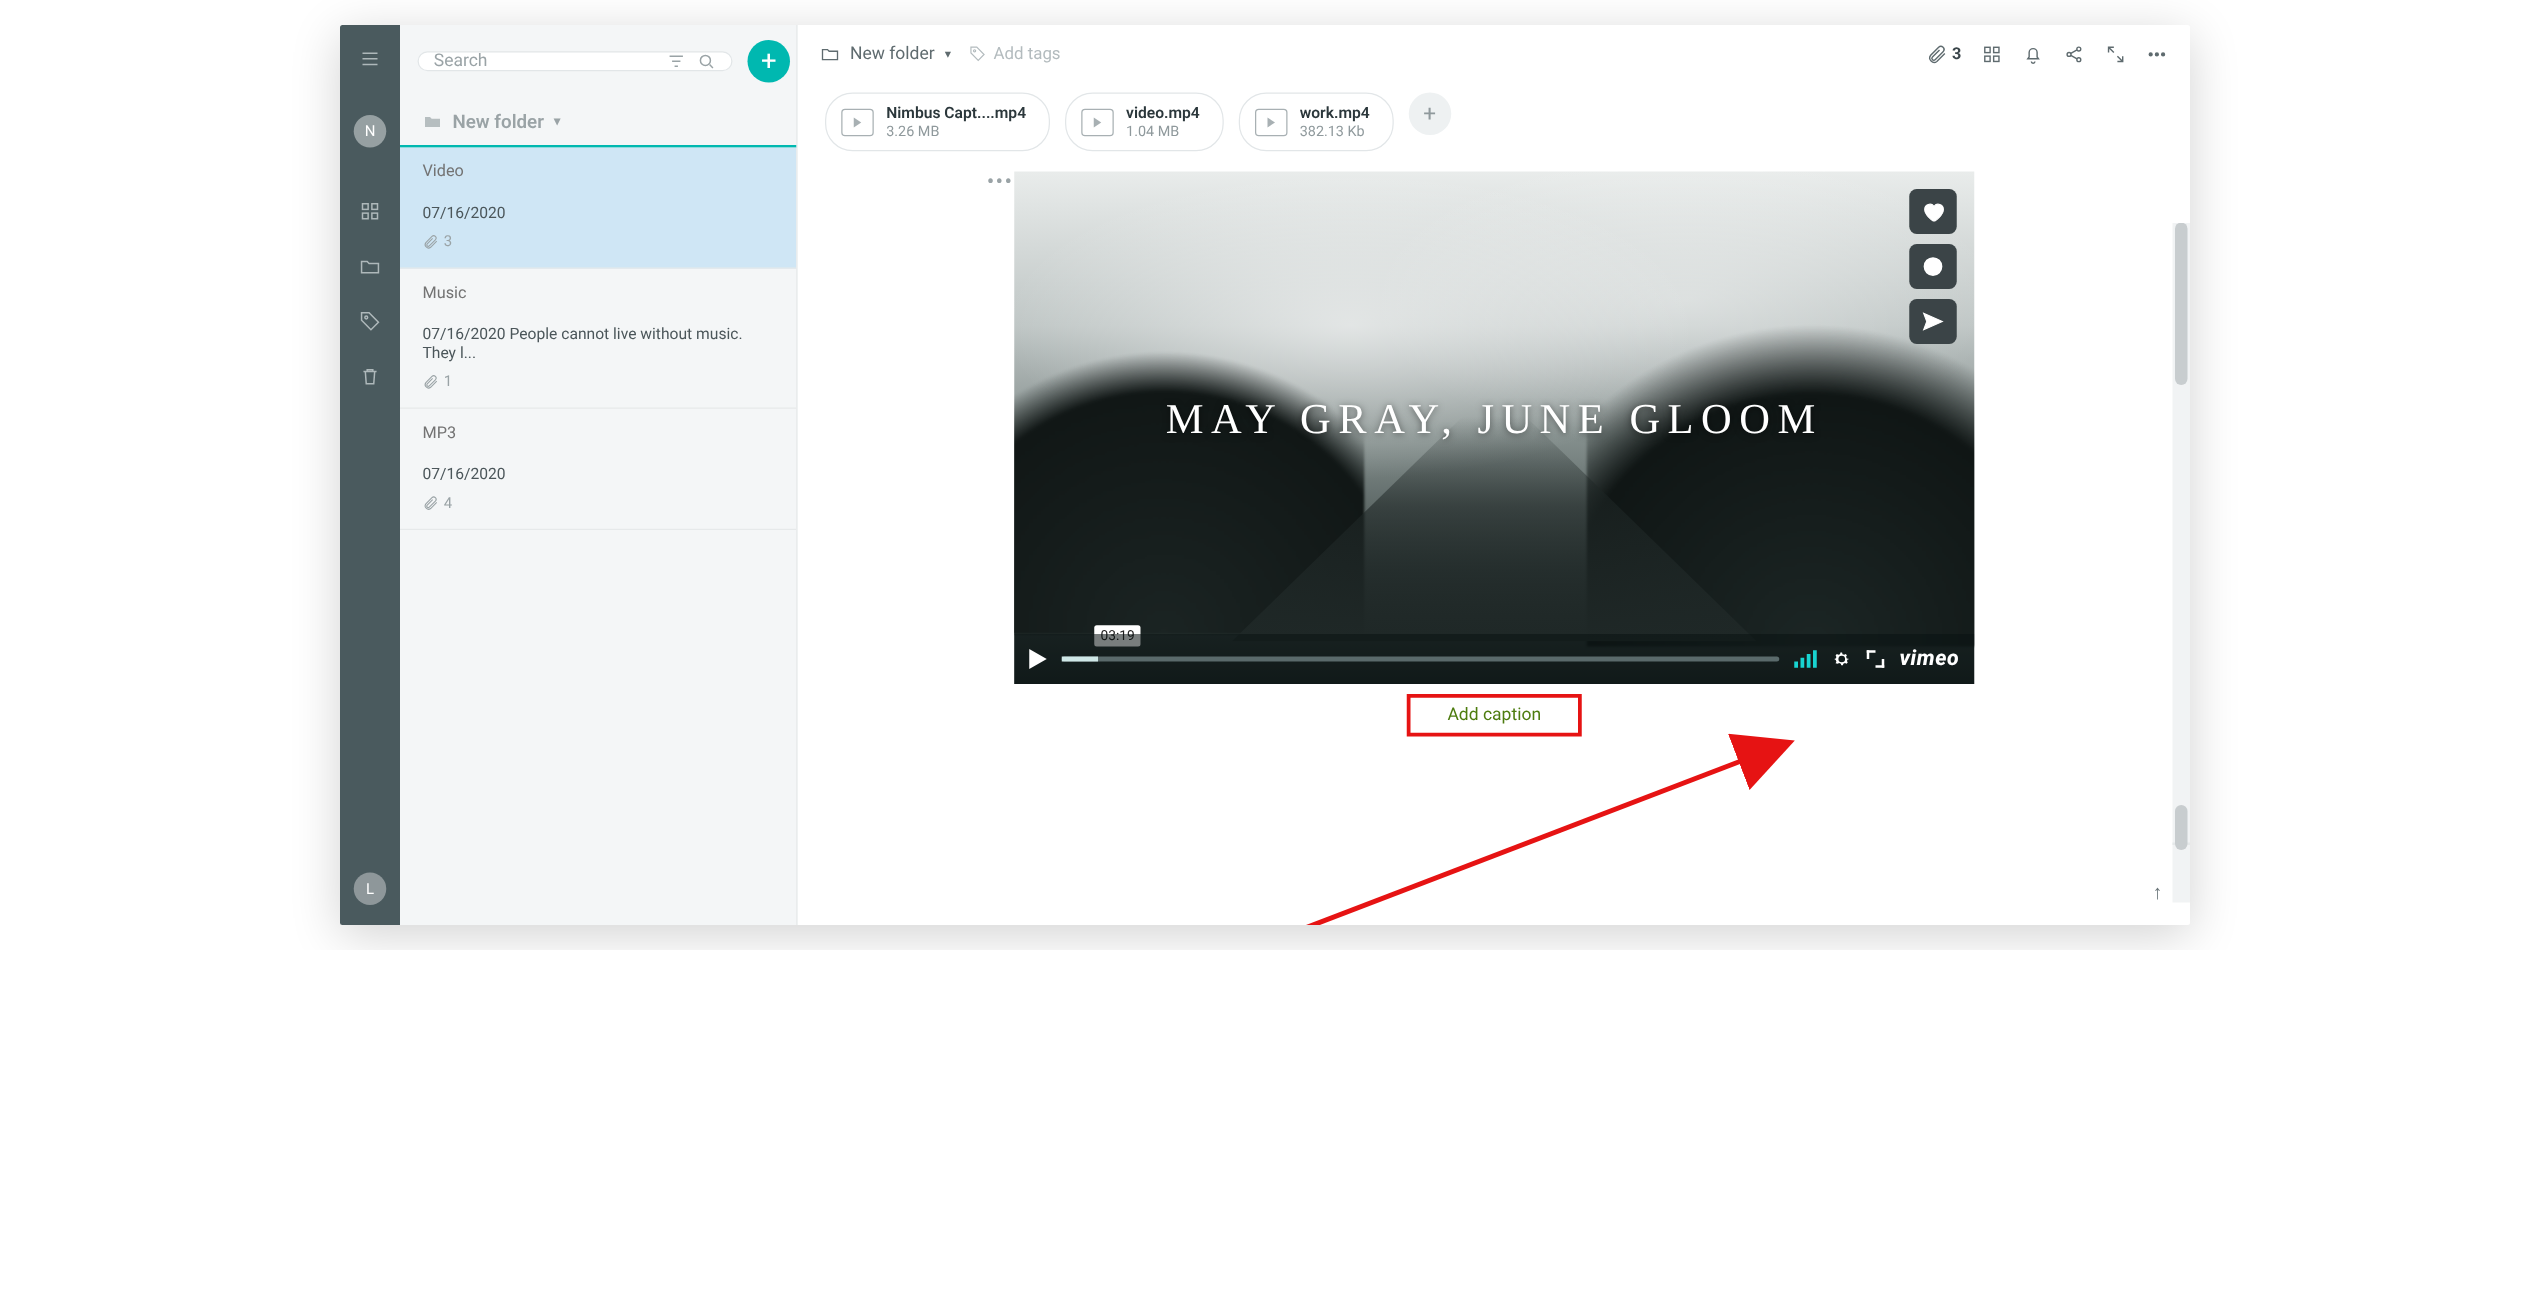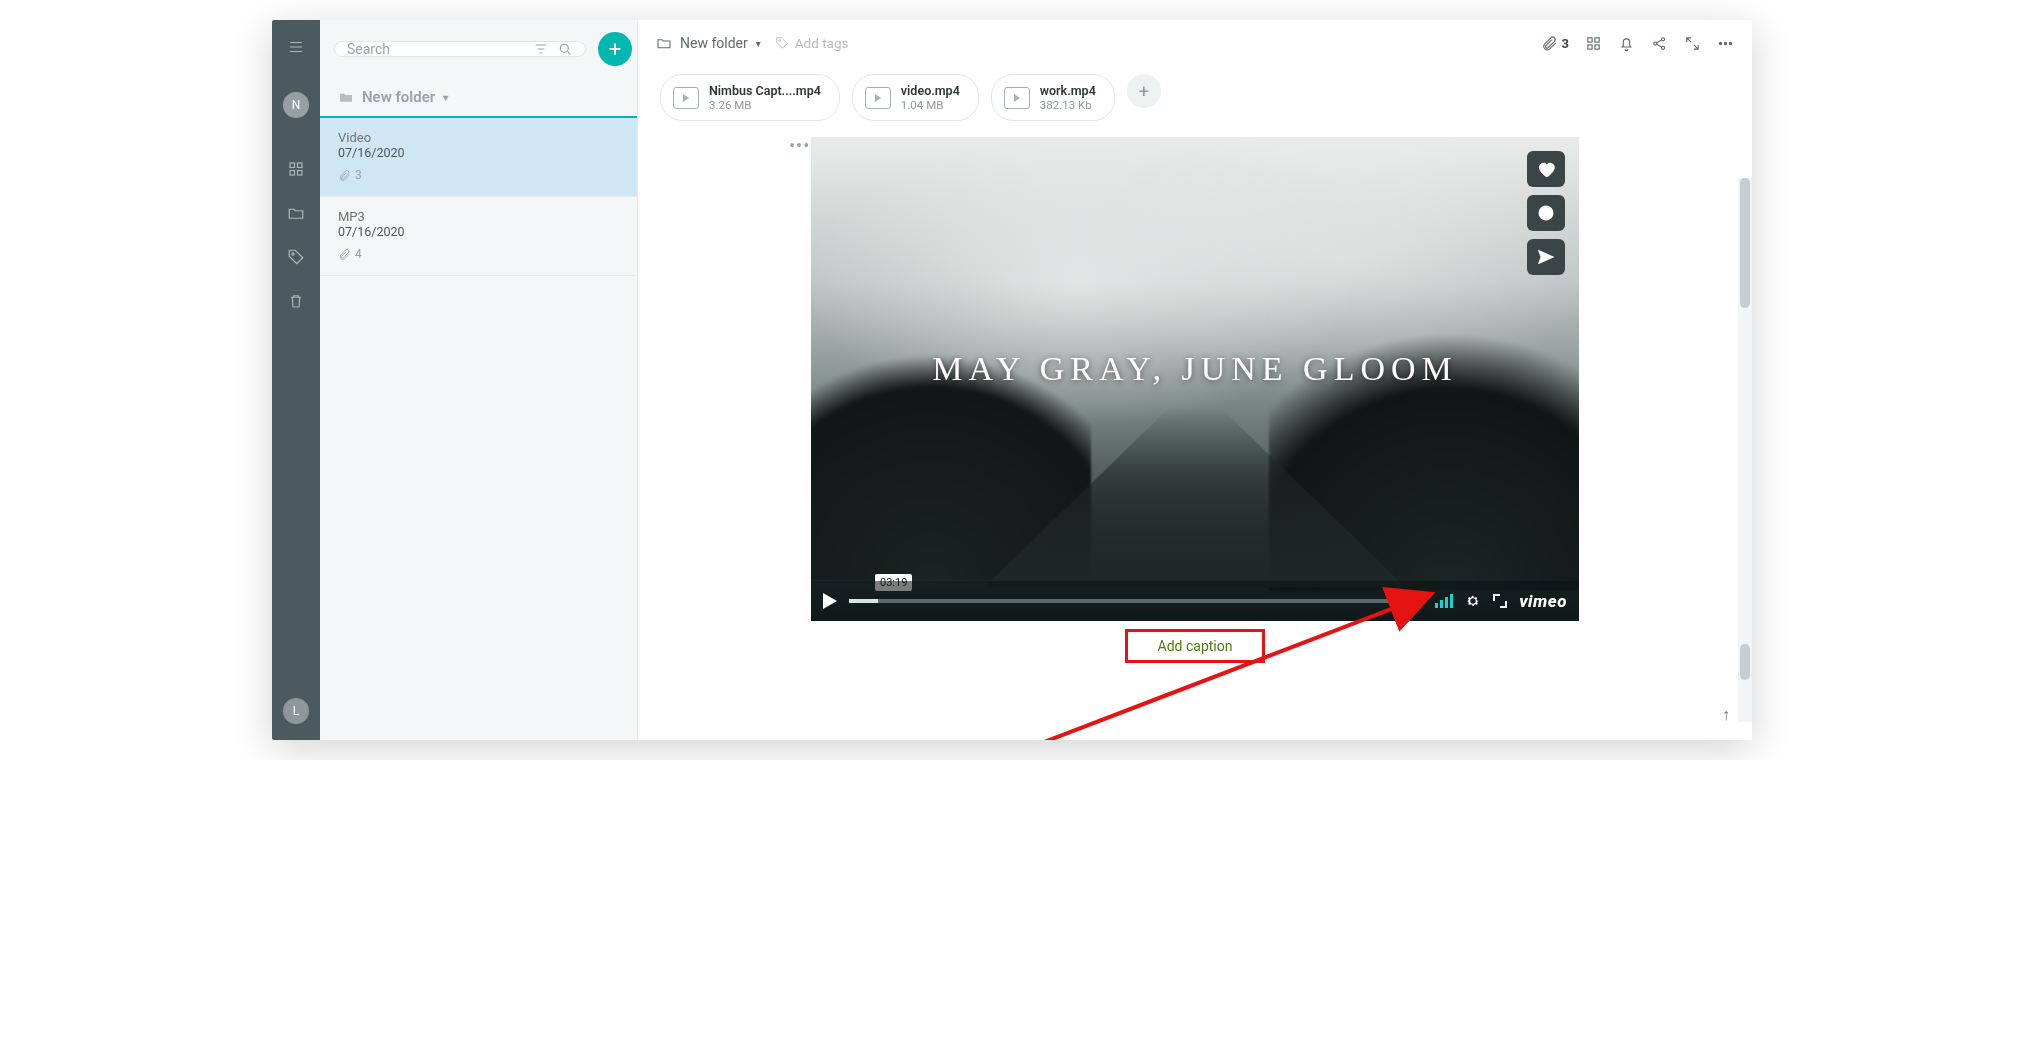--- a/index.html
+++ b/index.html
@@ -17,21 +17,21 @@
   .search input{border:none;outline:none;flex:1;font-size:14px;color:#333;background:transparent}
   .search input::placeholder{color:#9aa3a6}
   .search svg{width:16px;height:16px;stroke:#9aa3a6;stroke-width:1.8;fill:none}
   .add-btn{width:34px;height:34px;border-radius:50%;background:#00b8b0;display:flex;align-items:center;justify-content:center;color:#fff;font-size:22px;cursor:pointer;flex-shrink:0}
   .folder-head{display:flex;align-items:center;gap:8px;padding:12px 18px 10px;color:#9aa3a6;font-weight:600;font-size:15px;border-bottom:2px solid #00b8b0}
   .folder-head svg{width:16px;height:16px;fill:#b6bec0}
   .note-list{flex:1;overflow:auto}
   .note{padding:12px 18px 14px;border-bottom:1px solid #e6e9ea;cursor:pointer}
   .note.active{background:#cfe6f5}
   .note .title{font-weight:400;font-size:13px;color:#737373}
-  .note .date{font-size:12.5px;color:#4b565a;margin-top:0}
+  .note .date{font-size:12.5px;color:#4b565a;margin-top:18px}
   .note .att{display:flex;align-items:center;gap:4px;font-size:12px;color:#9aa3a6;margin-top:8px}
   .note .att svg{width:13px;height:13px;stroke:#9aa3a6;fill:none;stroke-width:1.6}
   
   .main{flex:1;display:flex;flex-direction:column;min-width:0;position:relative}
   .topbar{height:46px;display:flex;align-items:center;padding:0 18px;gap:14px;color:#5f6b6f}
   .topbar .crumb{display:flex;align-items:center;gap:8px;font-size:14px;cursor:pointer}
   .topbar .crumb svg{width:16px;height:16px;fill:none;stroke:#5f6b6f;stroke-width:1.6}
   .topbar .tags{color:#b3bbbe;font-size:13.5px;display:flex;align-items:center;gap:6px}
   .topbar .tags svg{width:14px;height:14px;stroke:#b3bbbe;fill:none;stroke-width:1.6}
   .topbar .spacer{flex:1}
@@ -41,21 +41,21 @@
   .chips{display:flex;gap:12px;padding:8px 22px 10px;align-items:flex-start}
   .chip{display:flex;align-items:center;gap:10px;border:1px solid #e2e6e8;border-radius:22px;padding:8px 18px 8px 12px;cursor:pointer}
   .chip .thumb{width:26px;height:22px;border:1.5px solid #a8b0b3;border-radius:3px;display:flex;align-items:center;justify-content:center}
   .chip .thumb::after{content:"";width:0;height:0;border-left:6px solid #a8b0b3;border-top:4px solid transparent;border-bottom:4px solid transparent}
   .chip .name{font-size:12.5px;color:#2b373b;font-weight:600}
   .chip .size{font-size:11.5px;color:#8f999c}
   .chip-add{width:34px;height:34px;border-radius:50%;background:#eef1f2;display:flex;align-items:center;justify-content:center;color:#8f999c;font-size:18px;cursor:pointer}
   .canvas{flex:1;overflow:auto;position:relative;padding:6px 0 30px}
   .video-wrap{width:768px;margin:0 auto;position:relative}
   .dots{position:absolute;left:-22px;top:-2px;color:#9aa3a6;font-size:18px;letter-spacing:1px;cursor:pointer}
-  .video{width:768px;height:484px;position:relative;background:linear-gradient(180deg,#e9eceb 0%,#bfc6c5 30%,#7c8785 55%,#3c4746 78%,#1a2322 100%);overflow:hidden}
+  .video{width:768px;height:410px;position:relative;background:linear-gradient(180deg,#e9eceb 0%,#bfc6c5 30%,#7c8785 55%,#3c4746 78%,#1a2322 100%);overflow:hidden}
   .fog{position:absolute;inset:0;background:
      radial-gradient(ellipse 60% 50% at 35% 30%, rgba(255,255,255,.55), transparent 60%),
      radial-gradient(ellipse 50% 45% at 70% 25%, rgba(255,255,255,.4), transparent 65%)}
   .hill-l{position:absolute;left:-40px;bottom:40px;width:320px;height:280px;background:radial-gradient(circle at 50% 100%, #1b2423, #111716 60%, transparent 70%);filter:blur(1px)}
   .hill-r{position:absolute;right:-50px;bottom:30px;width:360px;height:320px;background:radial-gradient(circle at 50% 100%, #1c2625, #101615 55%, transparent 70%);filter:blur(1px)}
   .road{position:absolute;left:50%;bottom:34px;width:420px;height:180px;transform:translateX(-50%);background:
      linear-gradient(180deg, transparent, rgba(30,38,37,.6) 40%, #1f2827 100%);
      clip-path:polygon(44% 0,56% 0,100% 100%,0 100%)}
   .video-title{position:absolute;left:0;right:0;top:44%;text-align:center;font-family:"Times New Roman",serif;color:#fff;font-size:34px;letter-spacing:6px;text-shadow:0 1px 6px rgba(0,0,0,.5)}
   .overlay-col{position:absolute;right:14px;top:14px;display:flex;flex-direction:column;gap:8px}
@@ -142,20 +142,30 @@
         <div class="title">Video</div>
         <div class="date">07/16/2020</div>
         <div class="att">
           <svg viewBox="0 0 24 24">
               <path d="M21 11l-9 9a5 5 0 01-7-7l9-9a3.5 3.5 0 015 5l-9 9a2 2 0 01-3-3l8-8"></path>
             </svg>
           <span>3</span>
         </div>
       </div>
       <div class="note">
+        <div class="title">Music</div>
+        <div class="date"><span>07/16/2020</span> <span>People cannot live without music. They l...</span></div>
+        <div class="att">
+          <svg viewBox="0 0 24 24">
+              <path d="M21 11l-9 9a5 5 0 01-7-7l9-9a3.5 3.5 0 015 5l-9 9a2 2 0 01-3-3l8-8"></path>
+            </svg>
+          <span>1</span>
+        </div>
+      </div>
+      <div class="note">
         <div class="title">MP3</div>
         <div class="date">07/16/2020</div>
         <div class="att">
           <svg viewBox="0 0 24 24">
               <path d="M21 11l-9 9a5 5 0 01-7-7l9-9a3.5 3.5 0 015 5l-9 9a2 2 0 01-3-3l8-8"></path>
             </svg>
           <span>4</span>
         </div>
       </div>
     </div>

